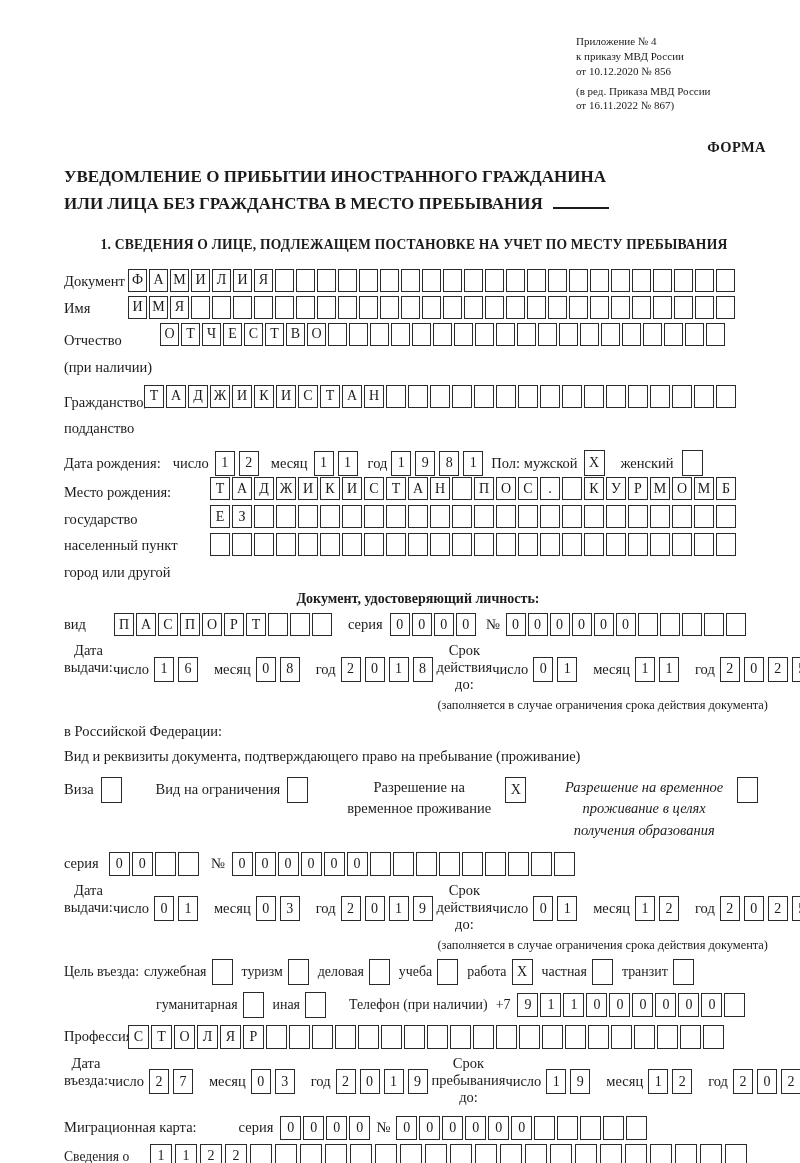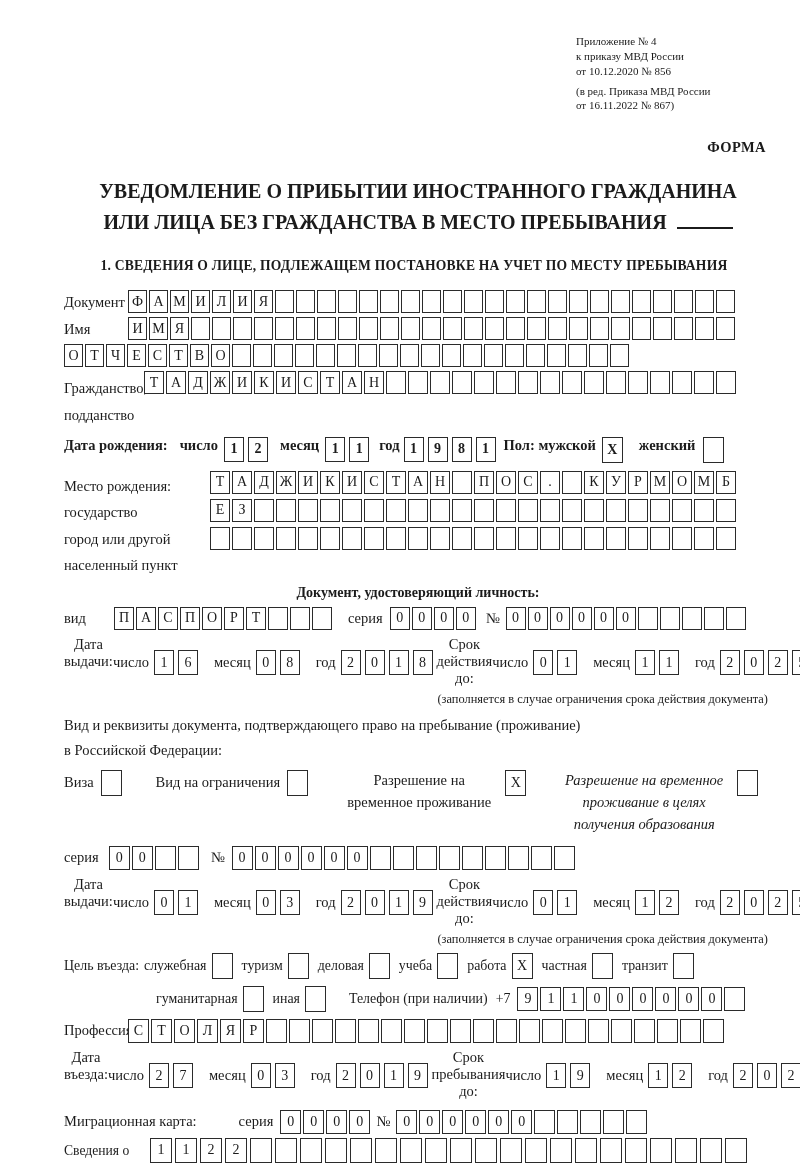--- a/index.html
+++ b/index.html
@@ -7,21 +7,21 @@
   .page {
     width:800px; min-height:1163px; background:#ffffff; color:#1b1b1b;
     font-family:"Liberation Serif","DejaVu Serif",serif;
     font-size:14.5px; padding:34px 28px 20px 64px; box-sizing:border-box;
     overflow:hidden;
   }
   
   .annex { width:196px; margin-left:auto; font-size:11px; line-height:1.35; }
   .annex .gap { height:5px; }
   .forma { text-align:right; font-weight:700; font-size:14.5px; margin:26px 6px 0 0; letter-spacing:.4px; }
-  .title { text-align:center; font-weight:700; font-size:20px; line-height:1.55; margin-top:20px; }
+  .title { text-align:left; font-weight:700; font-size:17px; line-height:1.55; margin-top:8px; }
   .blank-line { display:inline-block; width:56px; border-bottom:2px solid #1b1b1b; height:12px; margin-left:10px; }
   .section-h { text-align:center; font-weight:700; font-size:13.6px; margin:20px 0 16px -20px; width:740px; letter-spacing:.2px; }
 
   
   .frow { display:flex; align-items:flex-start; margin-bottom:4px; }
   .lbl { padding-top:4px; white-space:nowrap; }
   .cells { display:flex; flex-wrap:nowrap; }
   .cell {
     display:inline-flex; align-items:center; justify-content:center;
     width:17px; height:21px; border:1.6px solid #2b2b2b; margin-right:2px;
@@ -155,20 +155,24 @@
         <span class="cell"></span>
         <span class="cell"></span>
         <span class="cell"></span>
         <span class="cell"></span>
         <span class="cell"></span>
         <span class="cell"></span>
       </div>
   </div>
 
   <div class="frow">
+    <div class="lbl lblcol-2">
+      <div>Отчество</div>
+      <div>(при наличии)</div>
+    </div>
     <div class="cells">
         <span class="cell">О</span>
         <span class="cell">Т</span>
         <span class="cell">Ч</span>
         <span class="cell">Е</span>
         <span class="cell">С</span>
         <span class="cell">Т</span>
         <span class="cell">В</span>
         <span class="cell">О</span>
         <span class="cell"></span>
@@ -222,21 +226,21 @@
         <span class="cell"></span>
         <span class="cell"></span>
         <span class="cell"></span>
         <span class="cell"></span>
         <span class="cell"></span>
         <span class="cell"></span>
         <span class="cell"></span>
       </div>
   </div>
 
-  <div class="frow" style="margin:8px 0 8px 0;font-weight:bold;">
+  <div class="frow" style="align-items:center; margin:8px 0 1px 0;">
     <span class="w" style="margin-right:12px">Дата рождения:</span>
     <span class="w" style="margin-right:6px">число</span>
     <span class="cells datecells">
         <span class="cell">1</span>
         <span class="cell">2</span>
       </span>
     <span class="w" style="margin:0 6px 0 8px">месяц</span>
     <span class="cells datecells">
         <span class="cell">1</span>
         <span class="cell">1</span>
@@ -255,22 +259,22 @@
     <span class="w" style="margin:0 8px 0 16px">женский</span>
     <span class="cells chk">
         <span class="cell"></span>
       </span>
   </div>
 
   <div class="frow">
     <div class="bp-lbl">
       <div>Место рождения:</div>
       <div>государство</div>
+      <div>населенный пункт</div>
       <div>город или другой</div>
-      <div>населенный пункт</div>
     </div>
     <div class="bp-rows">
       <div class="cells cw18">
           <span class="cell">Т</span>
           <span class="cell">А</span>
           <span class="cell">Д</span>
           <span class="cell">Ж</span>
           <span class="cell">И</span>
           <span class="cell">К</span>
           <span class="cell">И</span>
@@ -428,22 +432,22 @@
             <span class="cell">0</span>
             <span class="cell">2</span>
             <span class="cell">5</span>
           </span>
       </div>
     </div>
   </div>
   <div class="noteline">(заполняется в случае ограничения срока действия документа)</div>
 
   <div class="intro">
+    <div>в Российской Федерации:</div>
     <div>Вид и реквизиты документа, подтверждающего право на пребывание (проживание)</div>
-    <div>в Российской Федерации:</div>
   </div>
 
   <div class="permits">
     <span class="optlabel">Виза</span>
     <span class="cells chk">
         <span class="cell"></span>
       </span>
     <span class="optlabel" style="margin-left:16px">Вид на ограничения</span>
     <span class="cells chk">
         <span class="cell"></span>

